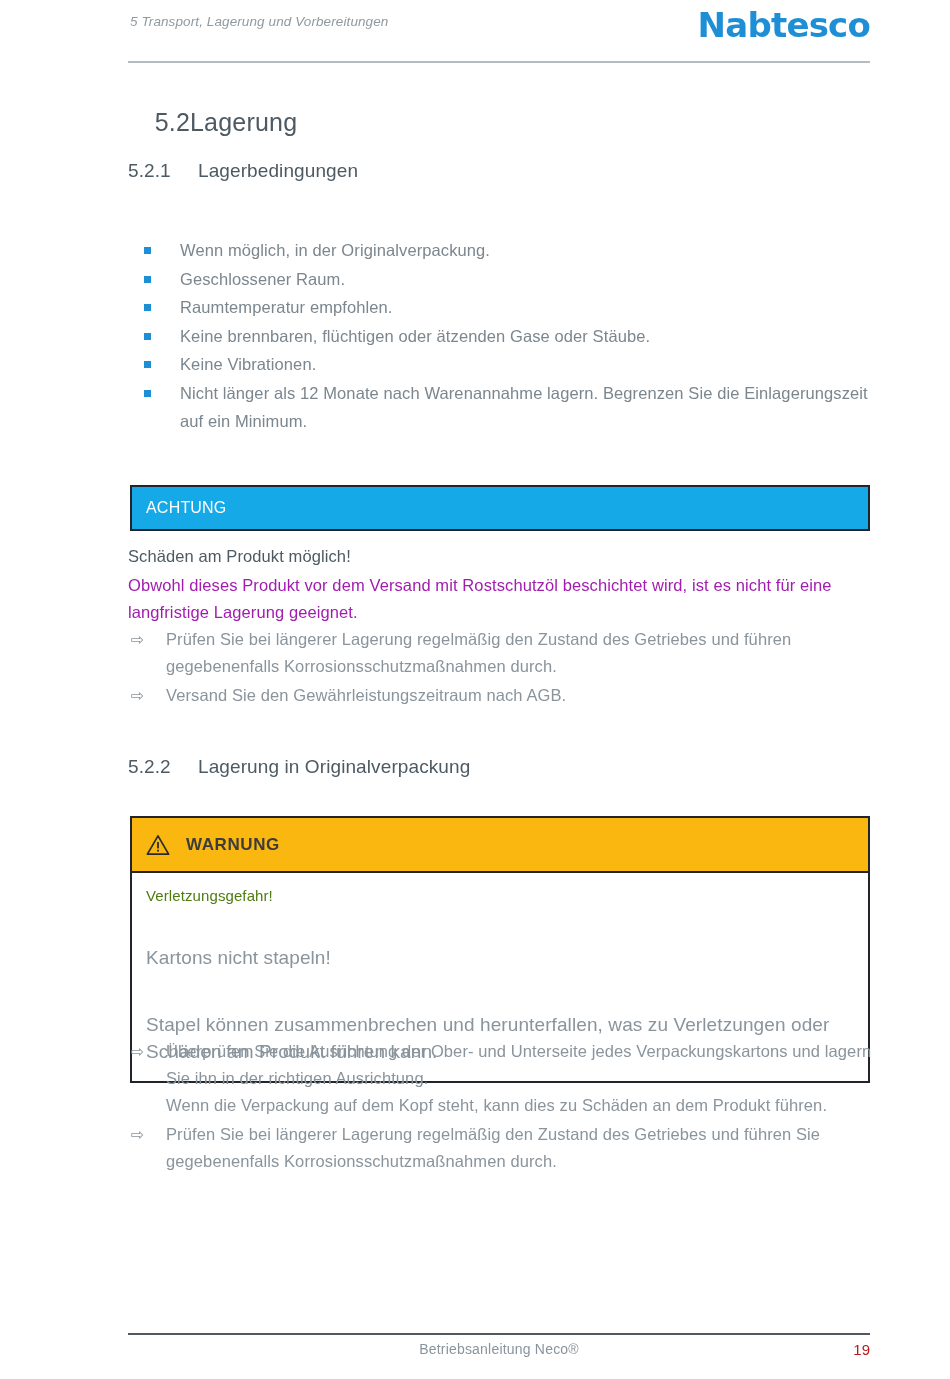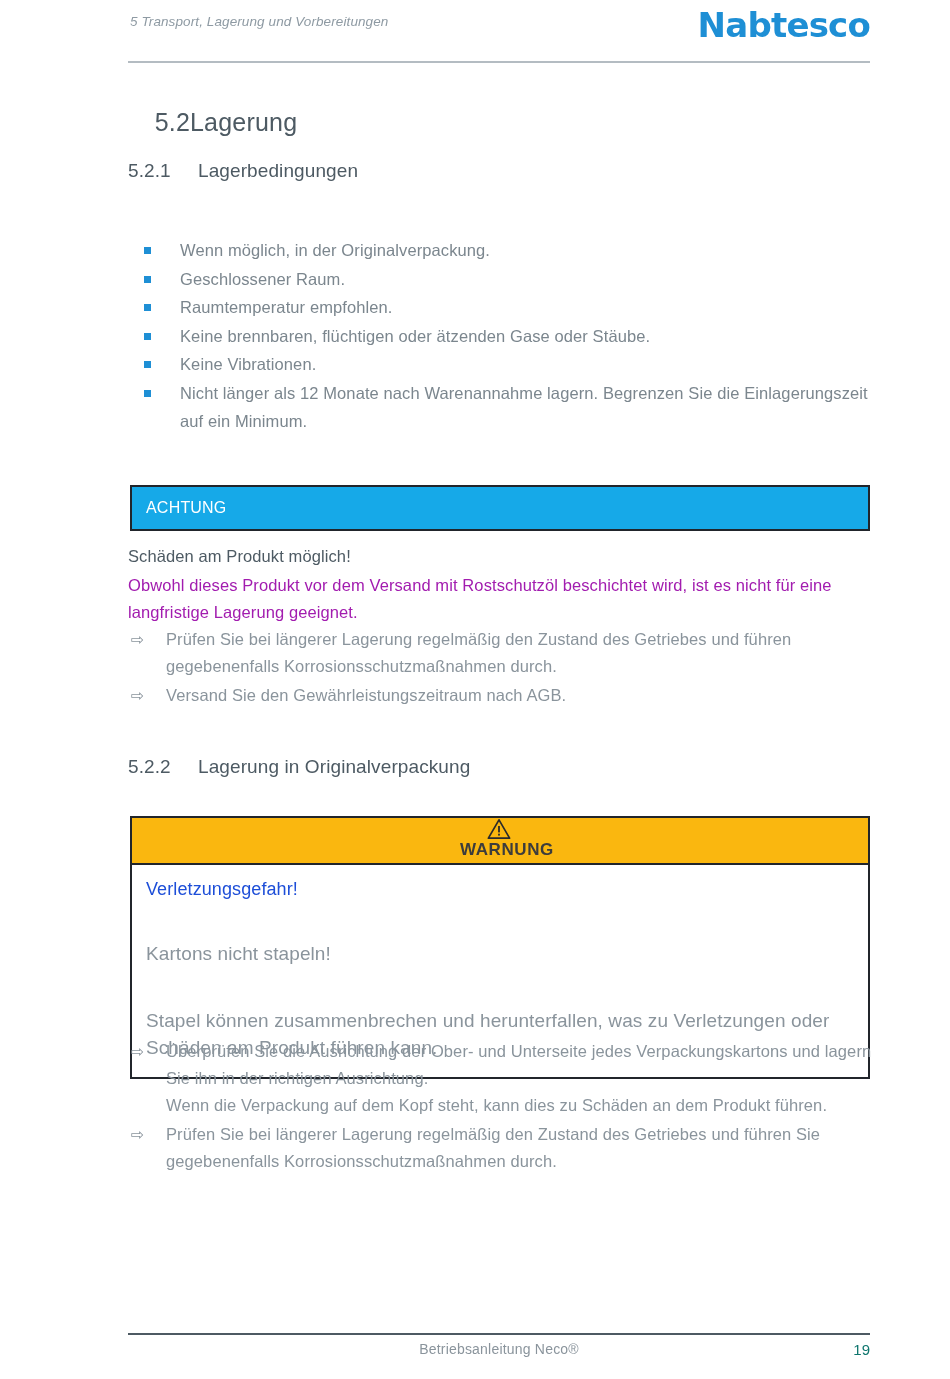--- a/index.html
+++ b/index.html
@@ -194,46 +194,45 @@
     position: absolute;
     left: 130px;
     top: 816px;
     width: 740px;
     box-sizing: border-box;
     border: 2px solid #21252b;
     background: #ffffff;
   }
   .warn-head {
     background: #fab70f;
-    height: 47px;
+    height: 55px;
     display: flex;
     align-items: center;
     padding-left: 14px;
     border-bottom: 2px solid #21252b;
     box-sizing: border-box;
-    flex-direction: column;
   }
   .warn-tri {
     width: 24px;
     height: 22px;
     margin-right: 16px;
     display: block;
   }
   .warn-head-label {
     font-size: 17px;
     font-weight: bold;
     color: #3c3c3c;
     letter-spacing: 0.6px;
   }
   .warn-body {
     padding: 14px 16px 16px 14px;
   }
   .warn-strong {
-    font-size: 18px;
-    color: #1d4ed8;
+    font-size: 15px;
+    color: #4d7c0f;
     letter-spacing: 0.1px;
     margin-bottom: 12px;
   }
   .warn-line {
     font-size: 19px;
     line-height: 27px;
     color: #8a949c;
     letter-spacing: 0.1px;
     margin-top: 40px;
   }
@@ -261,21 +260,21 @@
     text-align: center;
     font-size: 14px;
     color: #8a949c;
     letter-spacing: 0.2px;
   }
   .footer-page {
     position: absolute;
     right: 0;
     top: 0;
     font-size: 15px;
-    color: #0f766e;
+    color: #b91c1c;
   }
 </style>
 </head>
 <body>
 
 <div class="page">
 
   <div class="header">
     <div class="header-title">5 Transport, Lagerung und Vorbereitungen</div>
     <div class="brand-logo">Nabtesco</div>

